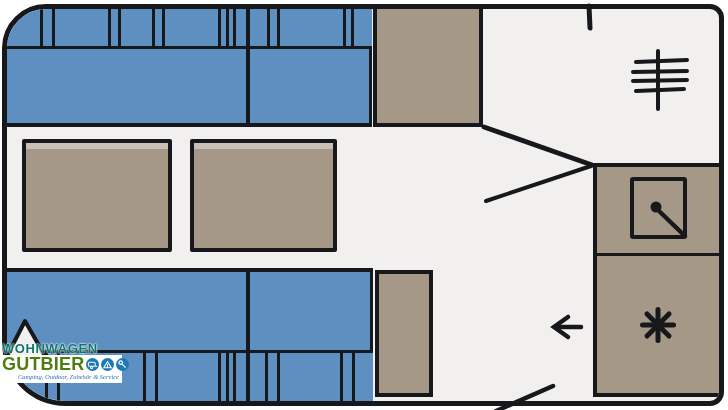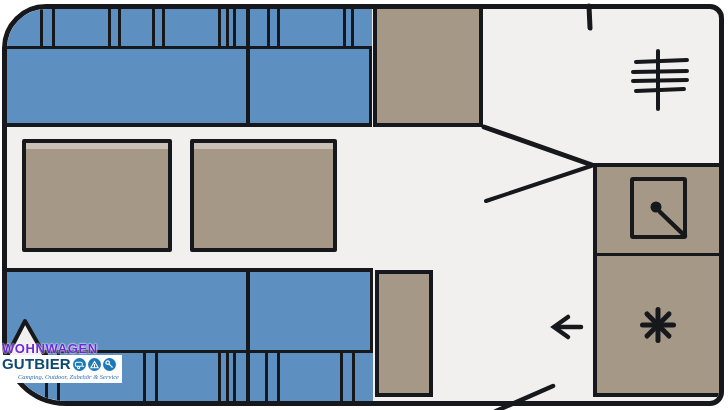--- a/index.html
+++ b/index.html
@@ -27,25 +27,25 @@
   .table-left{left:15px;top:130px;width:150px;height:113px;}
   .table-right{left:183px;top:130px;width:147px;height:113px;}
   .rear-cabinet{left:368px;top:261px;width:58px;height:127px;}
   .kitchen{left:586px;top:154px;width:140px;height:234px;}
   .sink{left:33px;top:10px;width:57px;height:62px;border:4px solid #17181c;border-radius:3px;}
   .kitchen-split{left:0;top:86px;width:100%;height:3px;background:#17181c;}
   
   .lines{position:absolute;left:0;top:0;width:728px;height:410px;pointer-events:none;}
   
   .logo{position:absolute;left:0px;top:342px;width:122px;z-index:5;}
-  .logo-top{display:block;color:#6d28d9;font-weight:700;font-size:13px;letter-spacing:.6px;
+  .logo-top{display:block;color:#0f766e;font-weight:700;font-size:13px;letter-spacing:.6px;
             text-shadow:0 0 2px #fff,0 0 2px #fff;line-height:13px;padding-left:2px;}
   .logo-box{background:#ffffff;padding:1px 2px 2px 2px;}
   .logo-row{display:flex;align-items:center;gap:2px;}
-  .logo-main{color:#0c4a6e;font-weight:800;font-size:15px;letter-spacing:.2px;line-height:16px;}
+  .logo-main{color:#4d7c0f;font-weight:800;font-size:18px;letter-spacing:.2px;line-height:16px;}
   .licon{width:13px;height:13px;border-radius:50%;background:#1c79b8;flex:0 0 auto;
          display:flex;align-items:center;justify-content:center;}
   .licon svg{display:block;}
   .logo-tagline{display:block;font-family:"Liberation Serif", serif;font-style:italic;
                 color:#2f6fb5;font-size:6.5px;line-height:8px;text-align:right;padding:1px 1px 0 0;}
 </style>
 </head>
 <body>
 
 <div class="stage">

